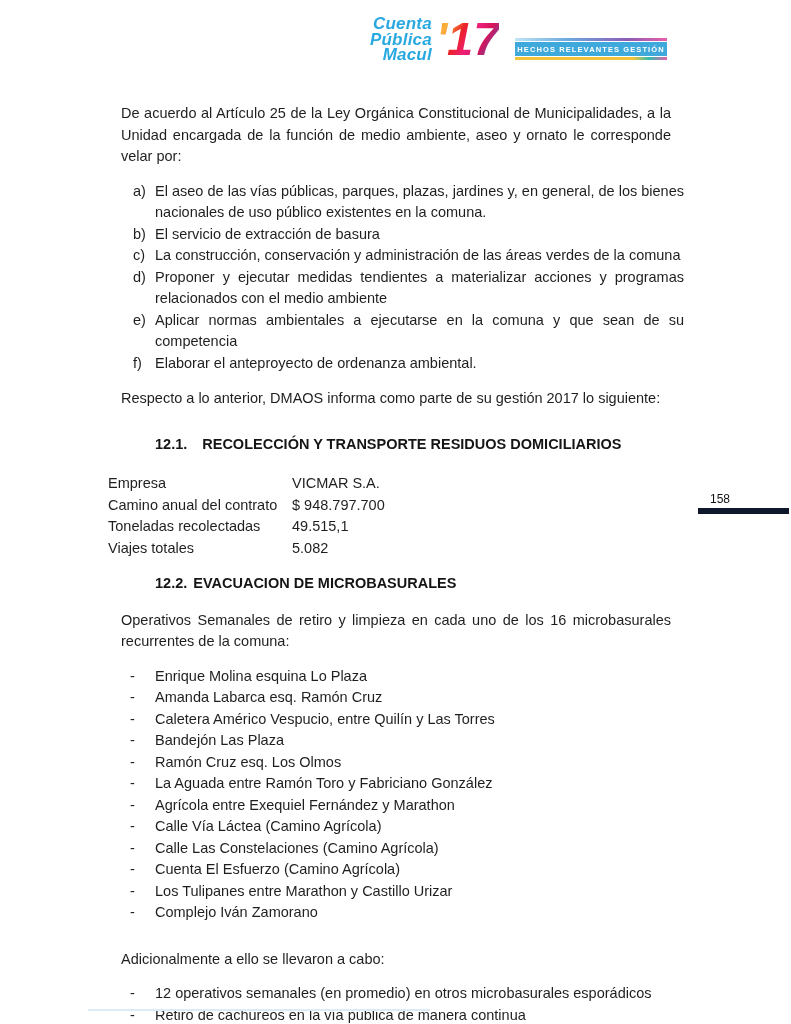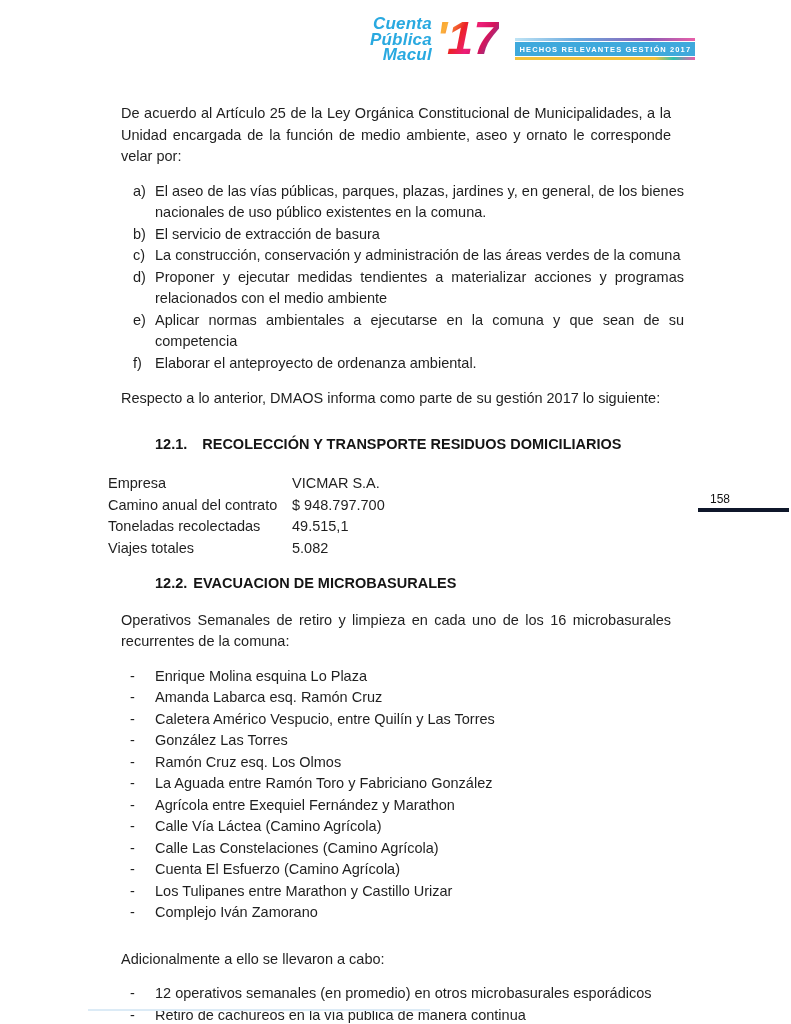--- a/index.html
+++ b/index.html
@@ -9,37 +9,37 @@
     background:#ffffff;
     font-family:"Liberation Sans", sans-serif;
     color:#1f1f1f;
     overflow:hidden;
   }
   
   .header{
     position:absolute;top:16px;left:370px;
     display:flex;align-items:flex-start;
   }
-  .logo{display:flex;}
+  .logo{display:flex;align-items:center;}
   .logo-text{
     text-align:right;
     color:#29a9e0;
     font-weight:bold;font-style:italic;
     font-size:17px;line-height:15.5px;
     letter-spacing:.2px;
   }
   .logo-year{
     margin-left:4px;
     font-size:47px;line-height:44px;
     font-weight:800;font-style:italic;
     background:linear-gradient(120deg,#f7941e 0%,#fbb03b 18%,#ec2227 38%,#ec1e79 55%,#d4145a 70%,#7f3f98 85%,#f7941e 100%);
     -webkit-background-clip:text;background-clip:text;
     color:transparent;
   }
-  .banner{margin-left:16px;margin-top:22px;width:180px;}
+  .banner{margin-left:16px;margin-top:22px;width:152px;}
   .banner-stripe-top{
     height:3px;
     background:linear-gradient(90deg,#bfe4f5 0%,#6aa9de 35%,#8f5bb5 75%,#e85fa8 100%);
     margin-bottom:1px;
   }
   .banner-main{
     background:#3fa9dc;
     color:#ffffff;
     font-size:7.5px;font-weight:bold;
     letter-spacing:1.1px;
@@ -47,21 +47,21 @@
     padding:3px 2px 2px;
     white-space:nowrap;
   }
   .banner-stripe-bottom{
     height:2.5px;margin-top:1px;
     background:linear-gradient(90deg,#f2c23a 0%,#f2c23a 78%,#2fbfae 88%,#e85fa8 100%);
   }
   
   .pagenum{
     position:absolute;top:492px;left:698px;width:91px;
-    border-bottom:4px solid #0f172a;
+    border-bottom:6px solid #0f172a;
     font-size:12px;color:#111;
     padding:0 0 2px 12px;
     box-sizing:border-box;
   }
   
   .content{
     position:absolute;left:108px;top:90px;width:576px;
     font-size:14.5px;line-height:21.5px;
     text-align:justify;
   }
@@ -207,21 +207,21 @@
           <span class="dash-text">Amanda Labarca esq. Ramón Cruz</span>
         </li>
 
         <li class="dash-item">
           <span class="dash">-</span>
           <span class="dash-text">Caletera Américo Vespucio, entre Quilín y Las Torres</span>
         </li>
 
         <li class="dash-item">
           <span class="dash">-</span>
-          <span class="dash-text">González Las Torres</span>
+          <span class="dash-text">Bandejón Las Plaza</span>
         </li>
 
         <li class="dash-item">
           <span class="dash">-</span>
           <span class="dash-text">Ramón Cruz esq. Los Olmos</span>
         </li>
 
         <li class="dash-item">
           <span class="dash">-</span>
           <span class="dash-text">La Aguada entre Ramón Toro y Fabriciano González</span>

